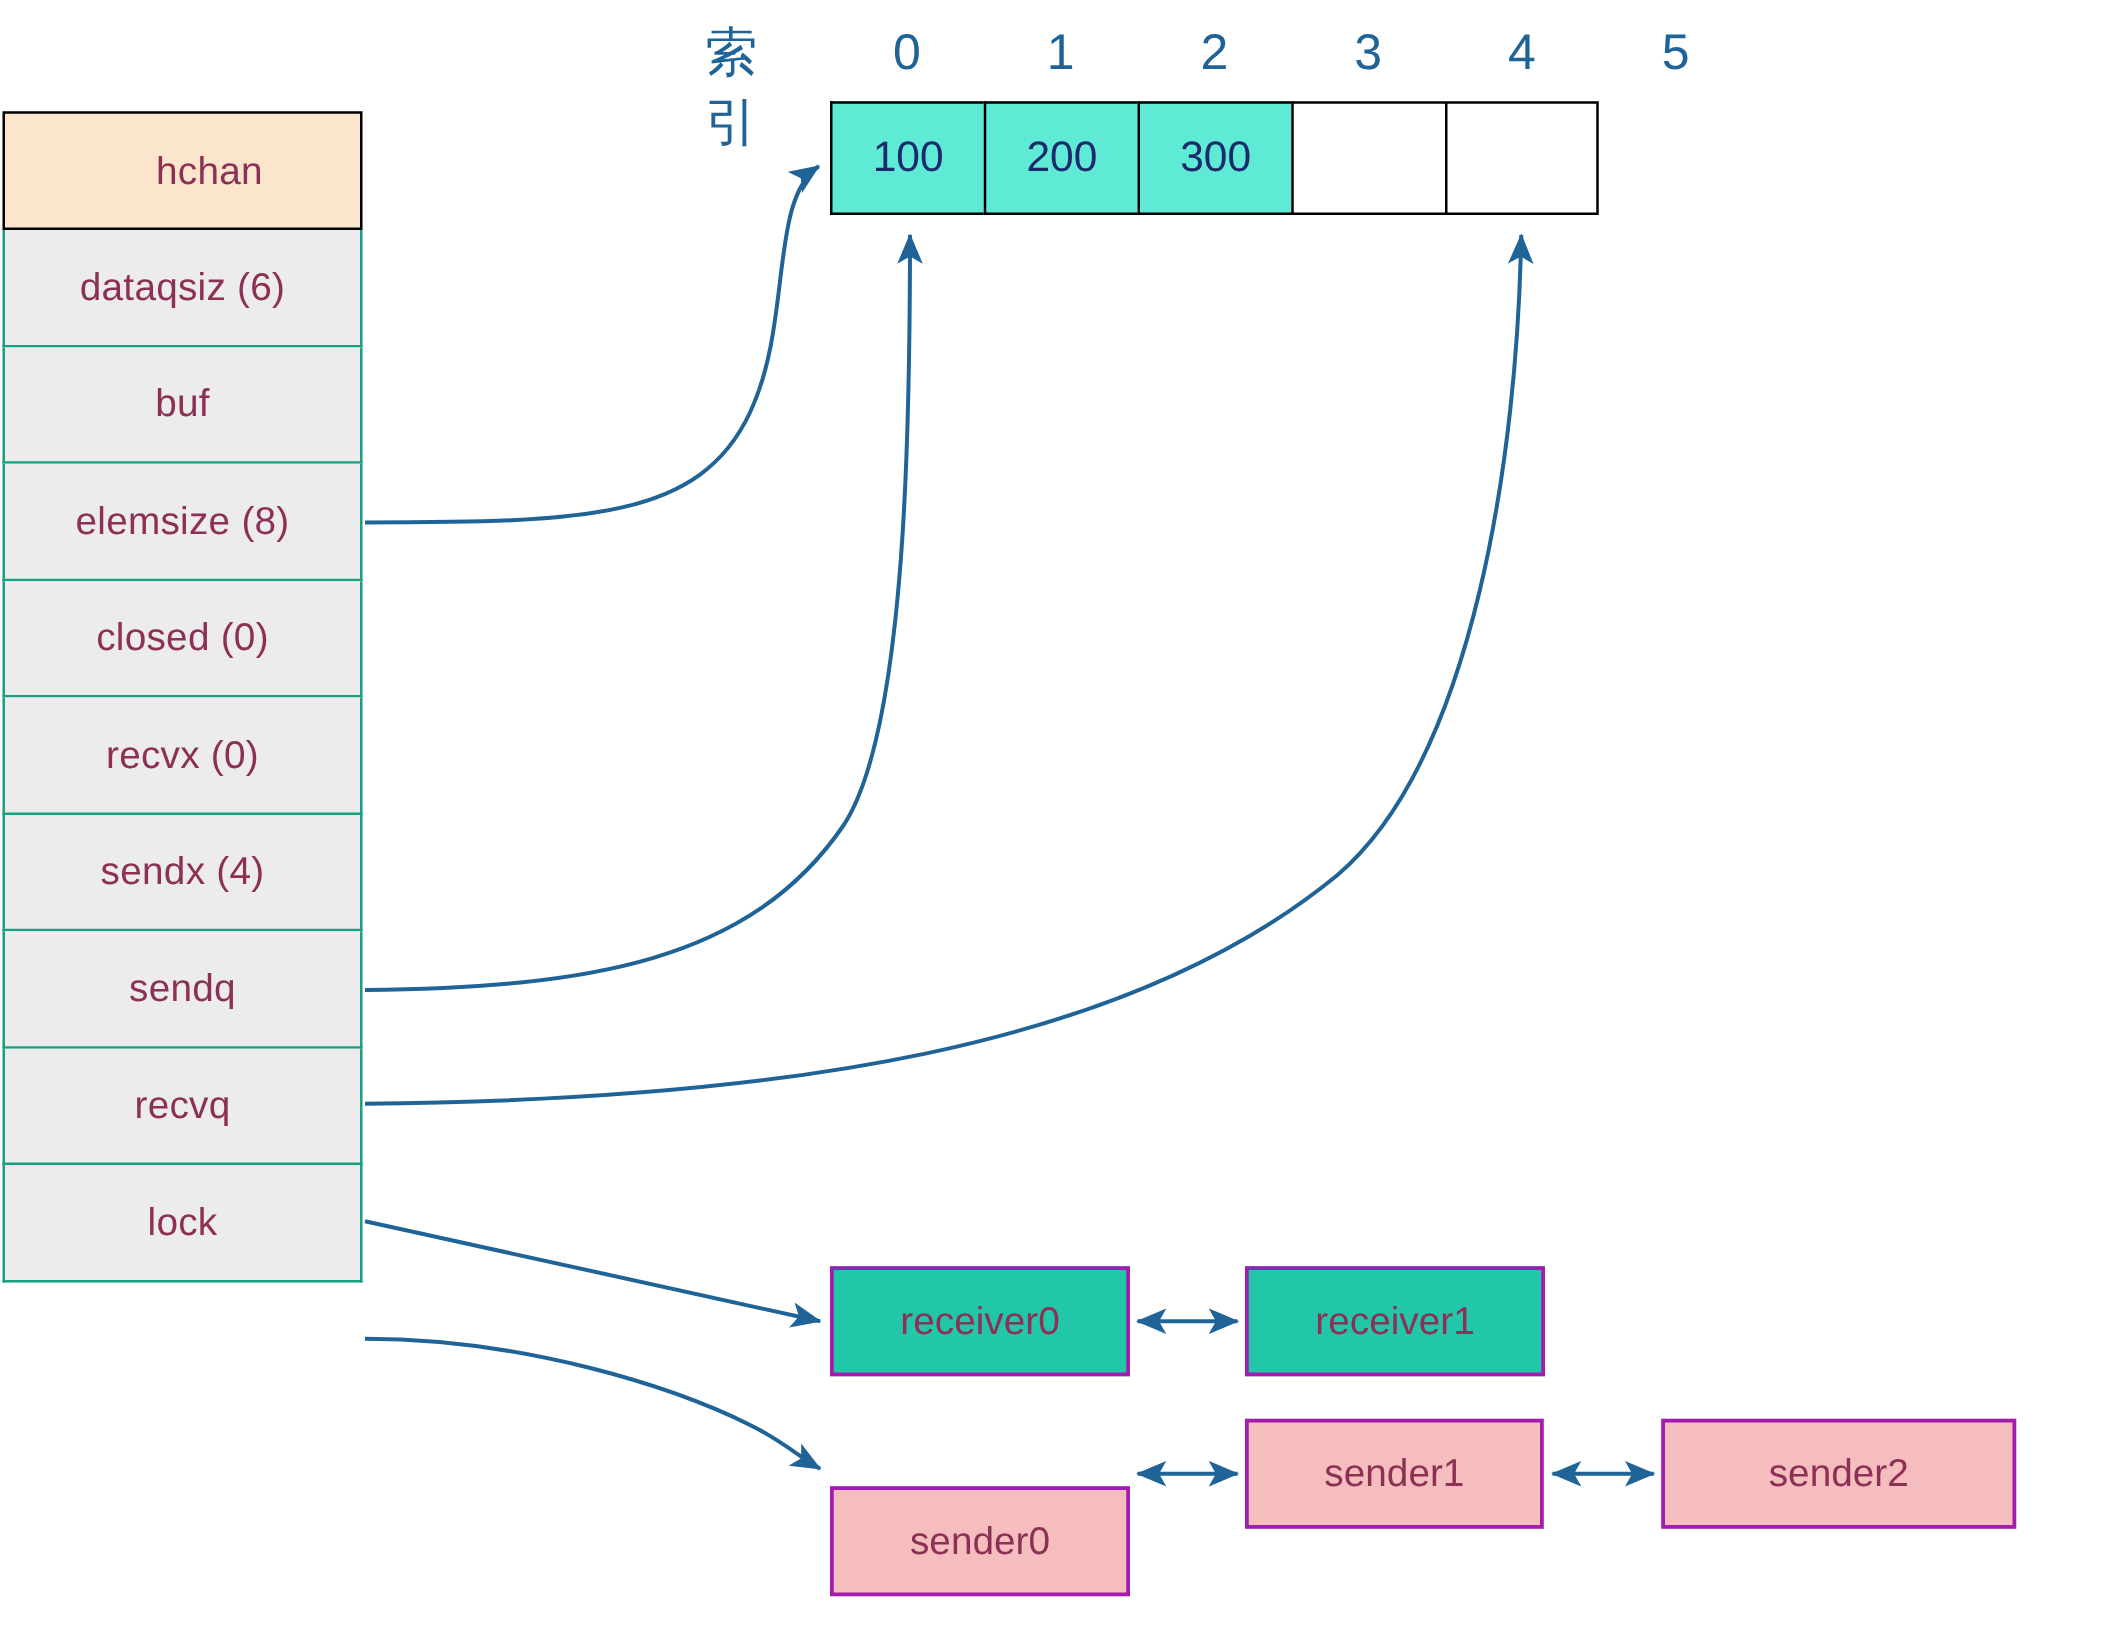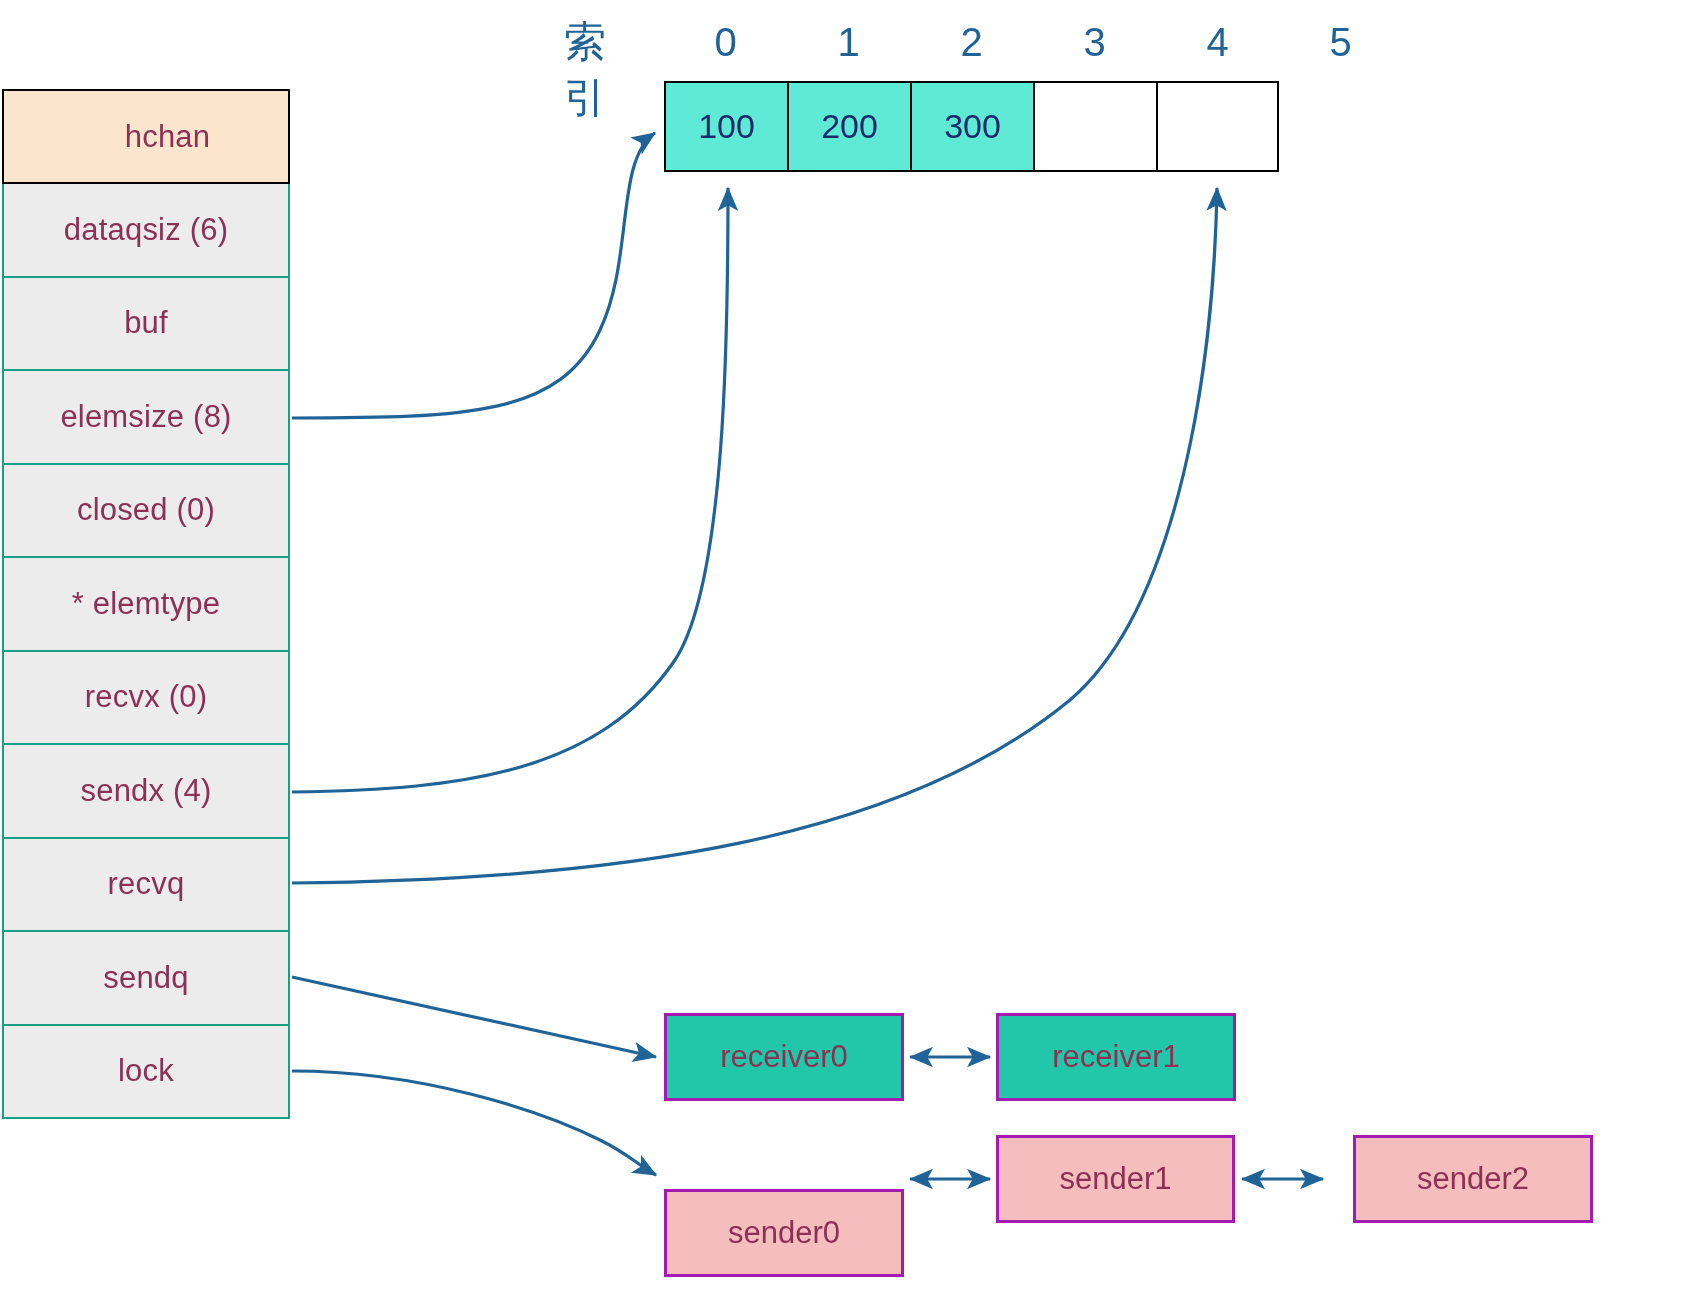--- a/index.html
+++ b/index.html
@@ -136,34 +136,33 @@
   <div class="buf-cell"></div>
   <div class="buf-cell"></div>
 </div>
 
 <div id="hchan-struct">
   <div class="hchan-row header">hchan</div>
   <div class="hchan-row field">dataqsiz (6)</div>
   <div class="hchan-row field">buf</div>
   <div class="hchan-row field">elemsize (8)</div>
   <div class="hchan-row field">closed (0)</div>
-  <div class="hchan-row field">* elemtype</div>
   <div class="hchan-row field">recvx (0)</div>
   <div class="hchan-row field">sendx (4)</div>
+  <div class="hchan-row field">sendq</div>
   <div class="hchan-row field">recvq</div>
-  <div class="hchan-row field">sendq</div>
   <div class="hchan-row field">lock</div>
 </div>
 
 <div class="gbox receiver" style="left:664px;  top:1013px; width:240px; height:88px;">receiver0</div>
 <div class="gbox receiver" style="left:996px;  top:1013px; width:240px; height:88px;">receiver1</div>
 
 <div class="gbox sender" style="left:664px;  top:1189px; width:240px; height:88px;">sender0</div>
 <div class="gbox sender" style="left:996px;  top:1135px; width:239px; height:88px;">sender1</div>
-<div class="gbox sender" style="left:1329px; top:1135px; width:240px; height:88px;margin-left:24px;">sender2</div>
+<div class="gbox sender" style="left:1329px; top:1135px; width:284px; height:88px;">sender2</div>
 
 <svg id="connectors" viewBox="0 0 1696 1314">
   <defs>
     <marker id="ah" markerWidth="9" markerHeight="9" refX="7.2" refY="3.2" orient="auto" markerUnits="strokeWidth">
       <path d="M0,0 L7.6,3.2 L0,6.4 L1.8,3.2 z" fill="#1f6397"></path>
     </marker>
     <marker id="ah-start" markerWidth="9" markerHeight="9" refX="0.4" refY="3.2" orient="auto" markerUnits="strokeWidth">
       <path d="M7.6,0 L0,3.2 L7.6,6.4 L5.8,3.2 z" fill="#1f6397"></path>
     </marker>
   </defs>

